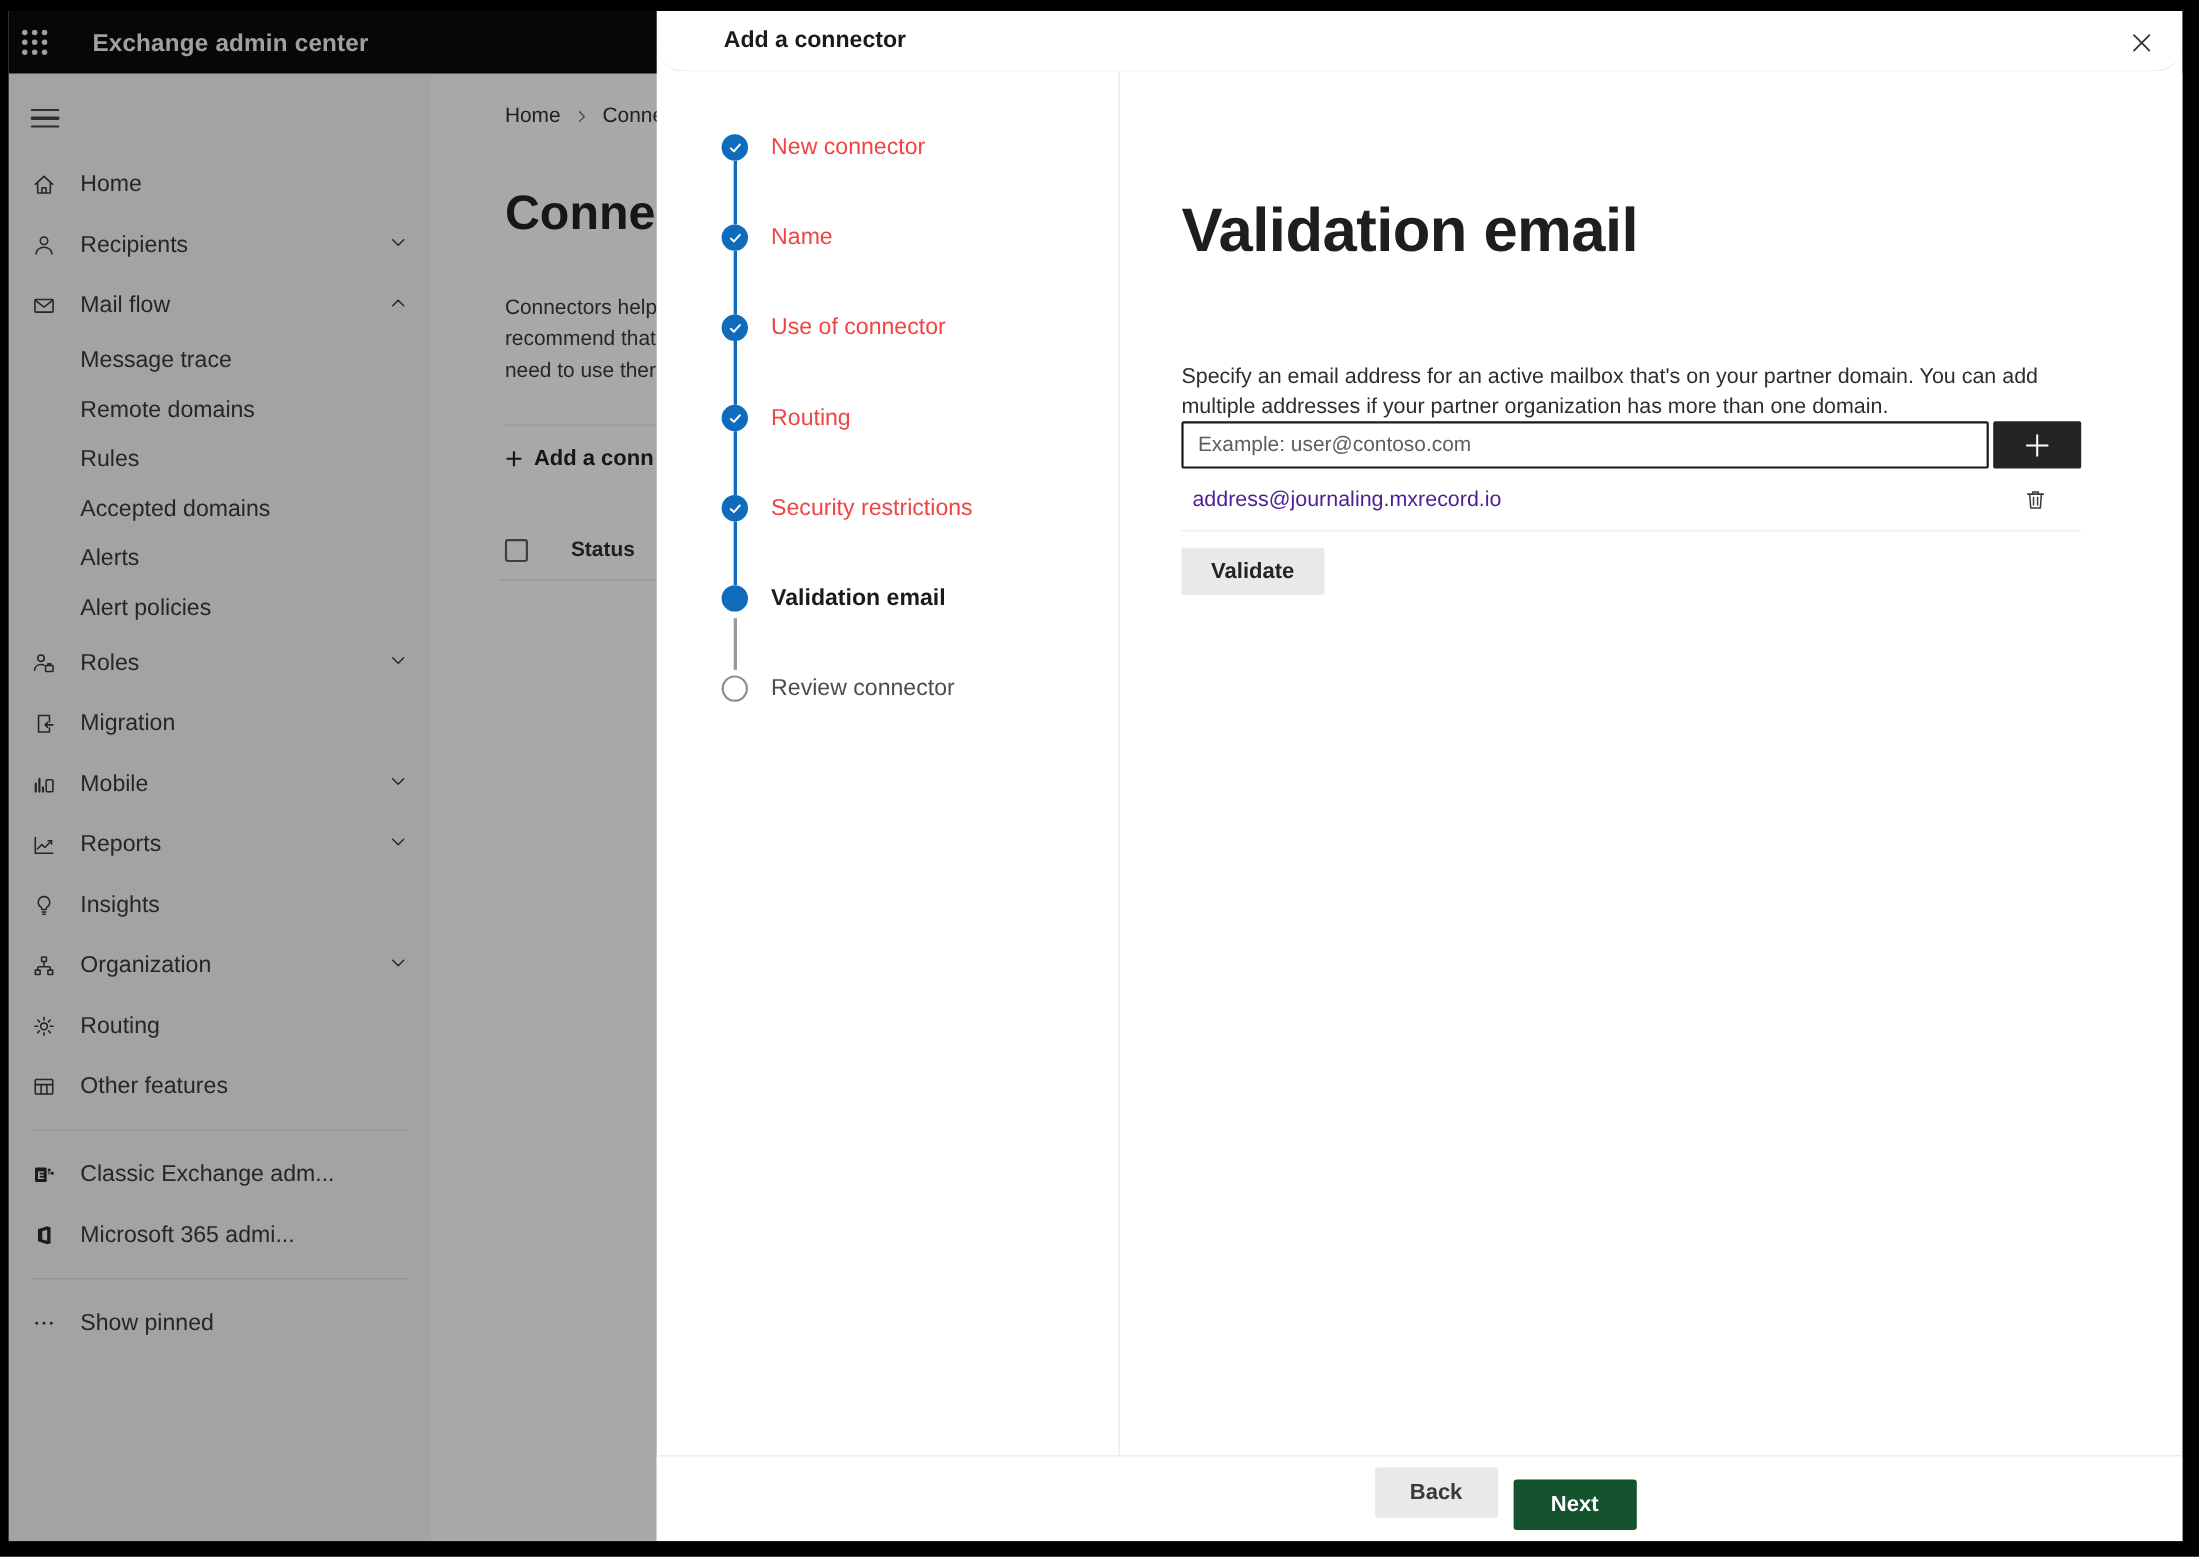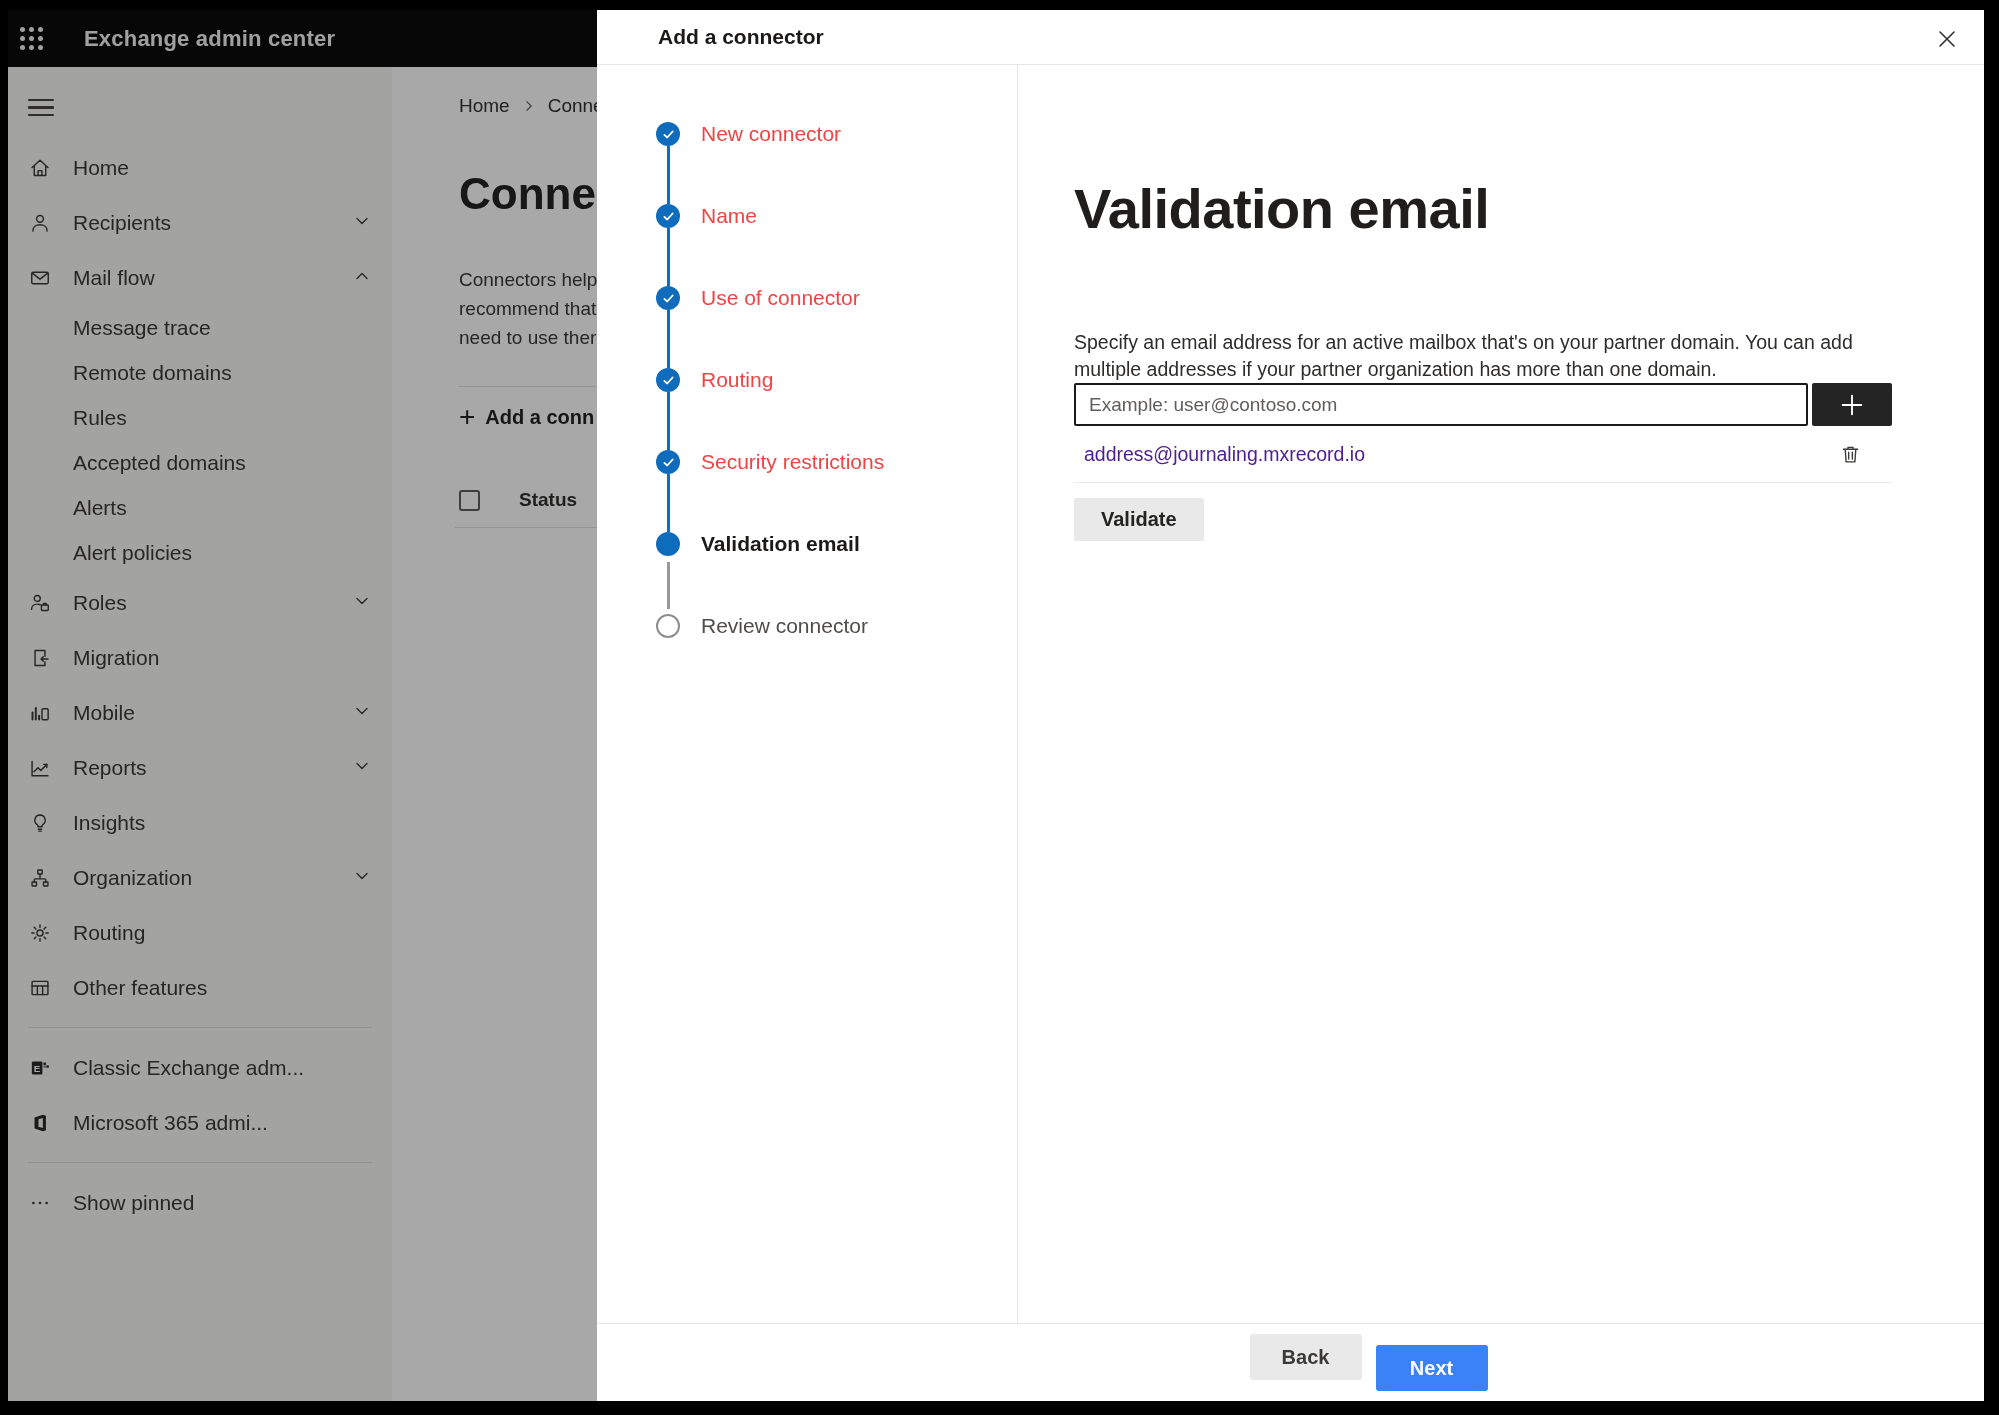--- a/index.html
+++ b/index.html
@@ -50,21 +50,21 @@
   .thead-row { margin-top:58px; display:flex; align-items:center; white-space:nowrap; }
   .cbx { width:21px; height:21px; border:2px solid #605e5c; border-radius:3px; background:transparent; cursor:pointer; }
   .th-status { margin-left:39px; font-size:19px; font-weight:600; color:#323130; cursor:pointer; }
   .thead-div { height:1px; background:#e1dfdd; margin-top:16px; width:600px; margin-left:-4px; }
 
   
   .dim { position:absolute; inset:0; background:rgba(0,0,0,.34); z-index:50; }
 
   
   .modal { position:absolute; left:589px; top:0; right:0; bottom:0; background:#fff; z-index:100; }
-  .modal-header { height:55px; border-bottom:1px solid #e8e6e4; display:flex; align-items:center; position:relative; }
+  .modal-header { height:55px; border-bottom:1px solid #e8e6e4; display:flex; align-items:center; position:relative;border-radius:24px; }
   .modal-title { font-size:21px; font-weight:700; color:#1b1a19; margin-left:61px; }
   .modal-close { position:absolute; right:22px; top:14px; width:30px; height:30px;
                  display:flex; align-items:center; justify-content:center; cursor:pointer; }
   .modal-body { display:flex; height:1258px; }
   .steps-col { width:421px; flex:none; border-right:1px solid #e8e6e4; padding:57px 0 0 59px; }
   .content-col { flex:1; padding:112px 92px 0 56px; }
   .modal-footer { position:absolute; left:0; right:0; bottom:0; height:78px; background:#fff;
                   border-top:1px solid #e8e6e4; display:flex; align-items:center; justify-content:center; }
   .footer-btns { display:flex; gap:14px; transform:translateX(78px); }
 
@@ -92,21 +92,21 @@
   .plus-btn { width:80px; height:43px; margin-left:4px; background:#242424; border:none; border-radius:2px;
               display:flex; align-items:center; justify-content:center; cursor:pointer; }
   .addr-row { height:57px; display:flex; align-items:center; border-bottom:1px solid #edebe9; padding:0 30px 0 10px; }
   .addr-text { font-size:19.5px; color:#4c1d95; flex:1; }
   .trash { width:24px; height:24px; cursor:pointer; display:flex; align-items:center; justify-content:center; }
   .validate-btn { margin-top:15px; height:43px; padding:0 27px; background:#e9e9e9; border:none; border-radius:2px;
                   font-size:20px; font-weight:600; color:#252423; font-family:"Liberation Sans",sans-serif; cursor:pointer; }
   .btn { height:46px; min-width:112px; padding:0 24px; border-radius:3px; border:none;
          font-size:20px; font-weight:600; font-family:"Liberation Sans",sans-serif; cursor:pointer; }
   .btn-back { background:#e9e9e9; color:#3b3a39; }
-  .btn-next { background:#3b82f6; color:#fff;margin-top:11px; }
+  .btn-next { background:#14532d; color:#fff;margin-top:11px; }
 </style>
 </head>
 <body>
 
 <div id="app">
 
   <div class="banner">
     <div class="waffle">
       <div class="waffle-grid">
         <span></span>

